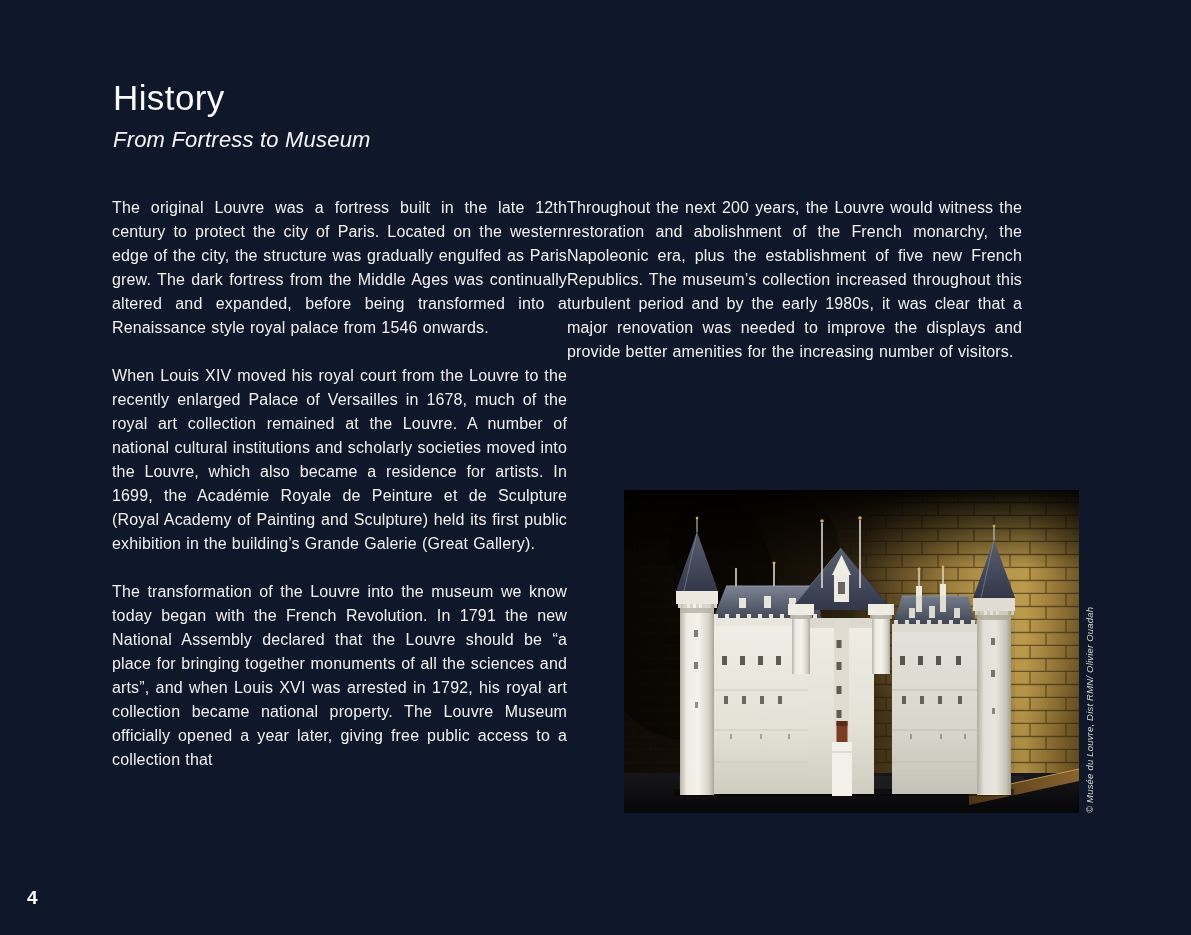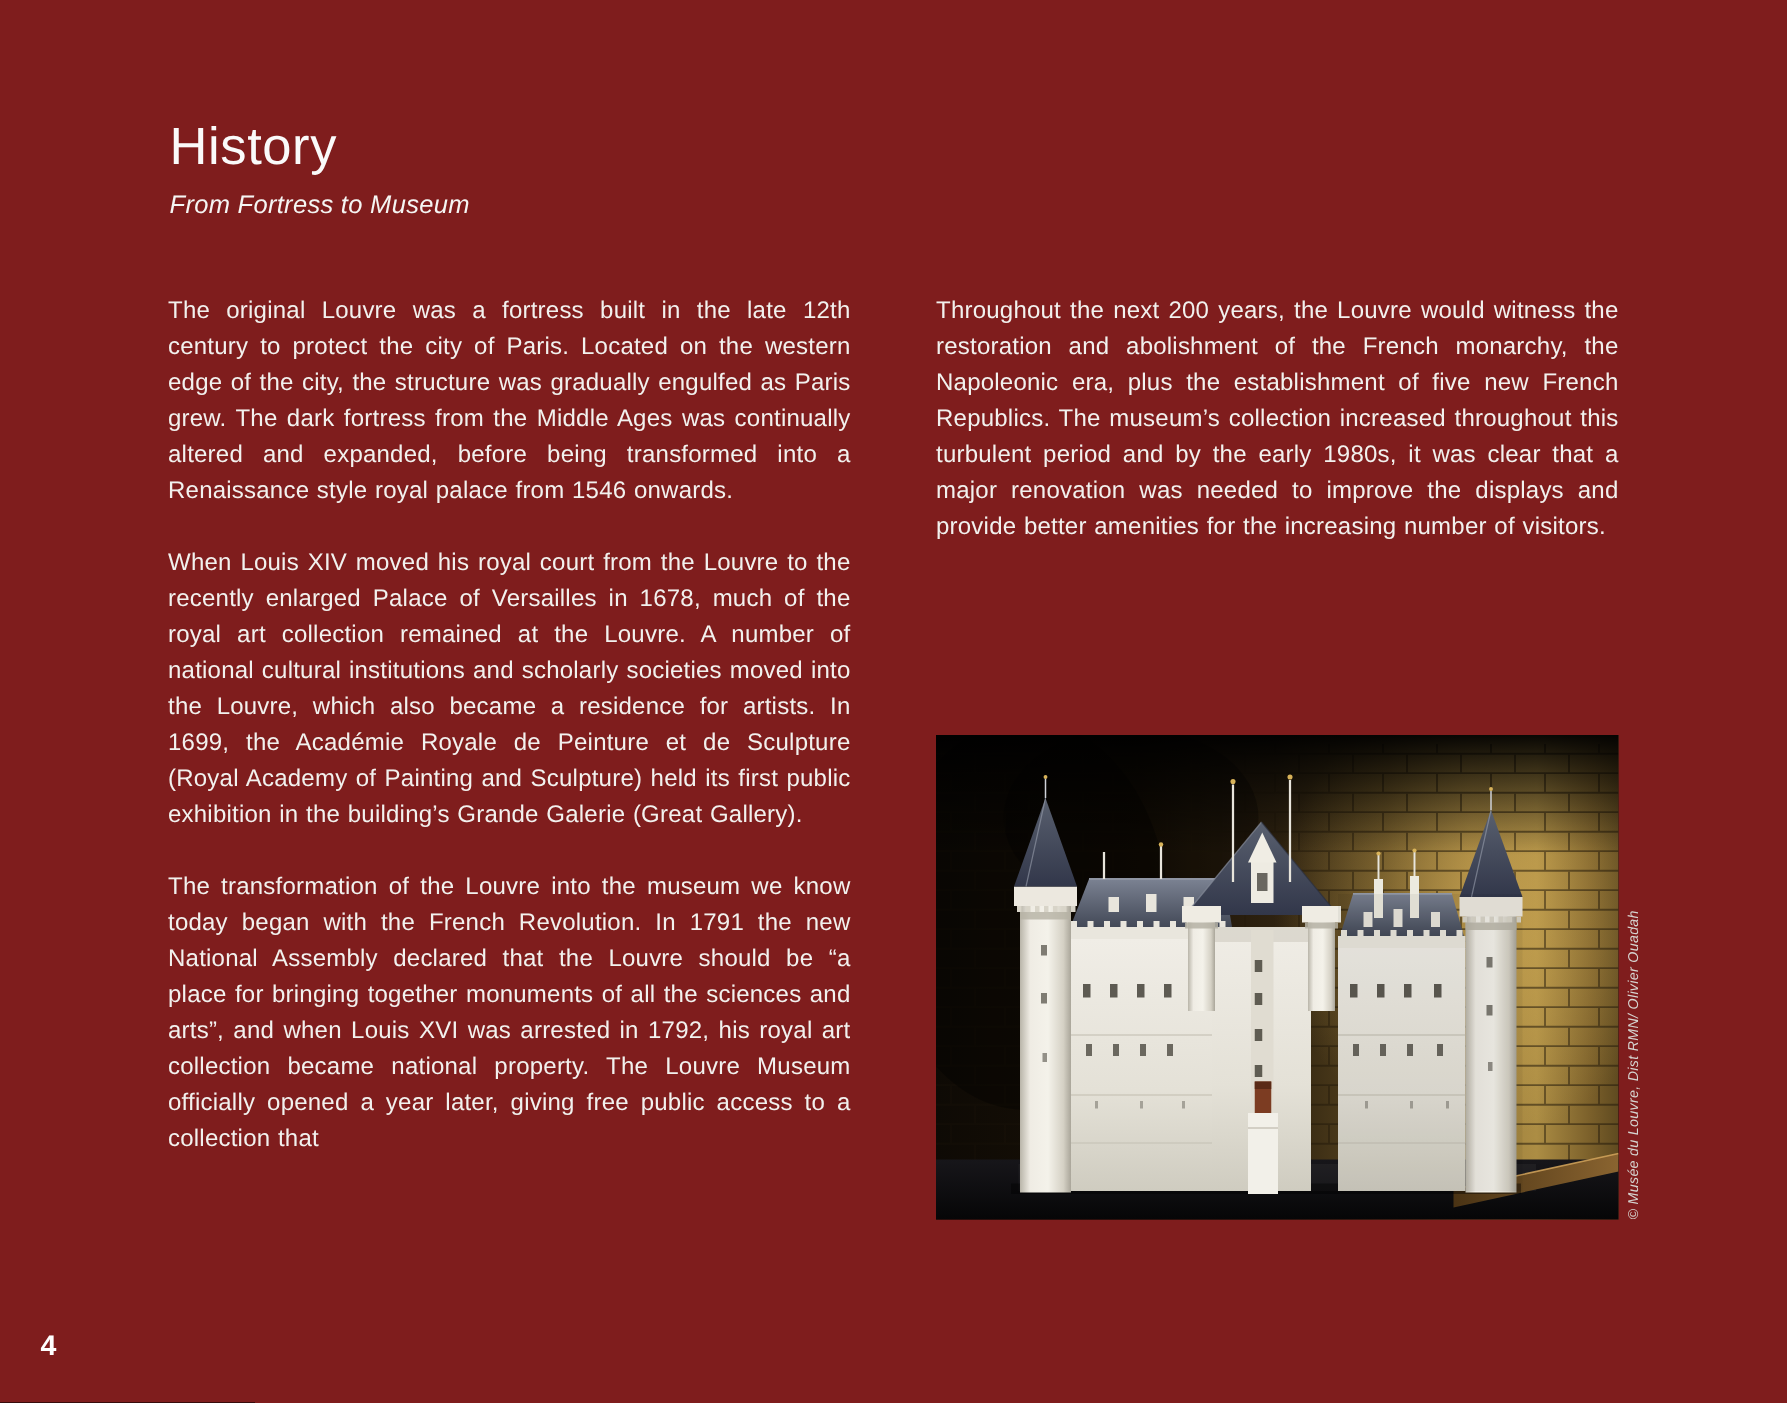--- a/index.html
+++ b/index.html
@@ -1,47 +1,46 @@
 <!DOCTYPE html>
 <html><head>
 <meta charset="utf-8">
 <style>
   html, body { margin: 0; padding: 0; background: #000; }
   .page {
     position: relative;
     width: 1191px;
     height: 935px;
-    background: #7f1d1d;
+    background: #0f172a;
     overflow: hidden;
     font-family: "Liberation Sans", "DejaVu Sans", sans-serif;
     color: #f2f1ee;
   }
   .header { position: absolute; left: 113px; top: 78px; }
   .title {
     margin: 0;
     font-size: 35px;
     font-weight: 400;
     letter-spacing: 0.4px;
     color: #fafafa;
   }
   .subtitle {
     margin: 9px 0 0 0;
-    font-size: 17px;
+    font-size: 22px;
     font-style: italic;
     font-weight: 400;
     color: #f5f5f3;
     letter-spacing: 0.2px;
   }
   .columns {
     position: absolute;
     left: 112px;
     top: 196px;
     width: 967px;
     display: flex;
-    gap: 57px;
   }
   .col { width: 455px; }
   .col p {
     margin: 0 0 24px 0;
     font-size: 16px;
     line-height: 24px;
     text-align: justify;
     letter-spacing: 0.15px;
     word-spacing: 0.5px;
     color: #f2f1ee;

